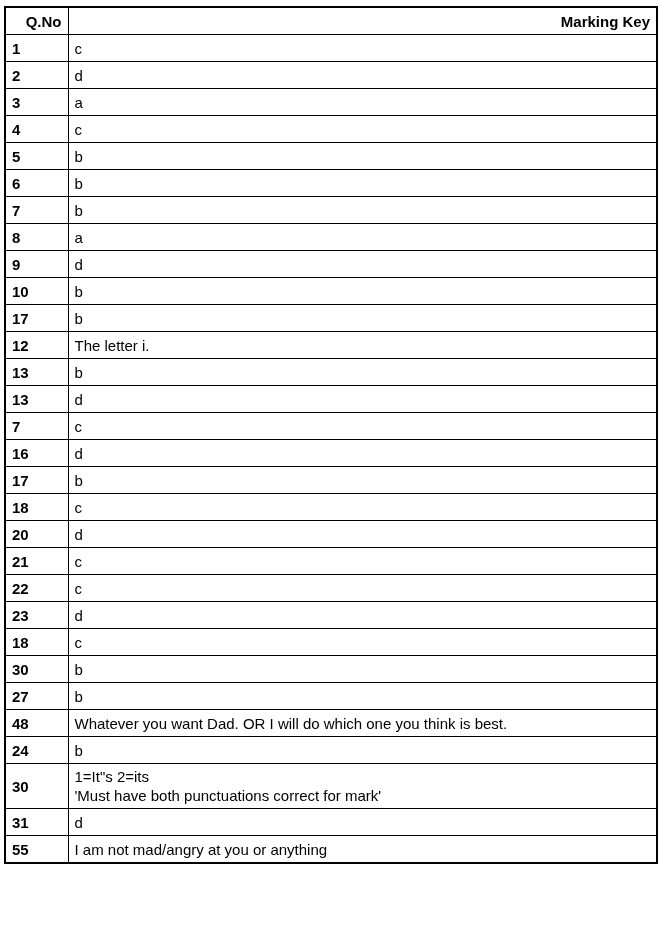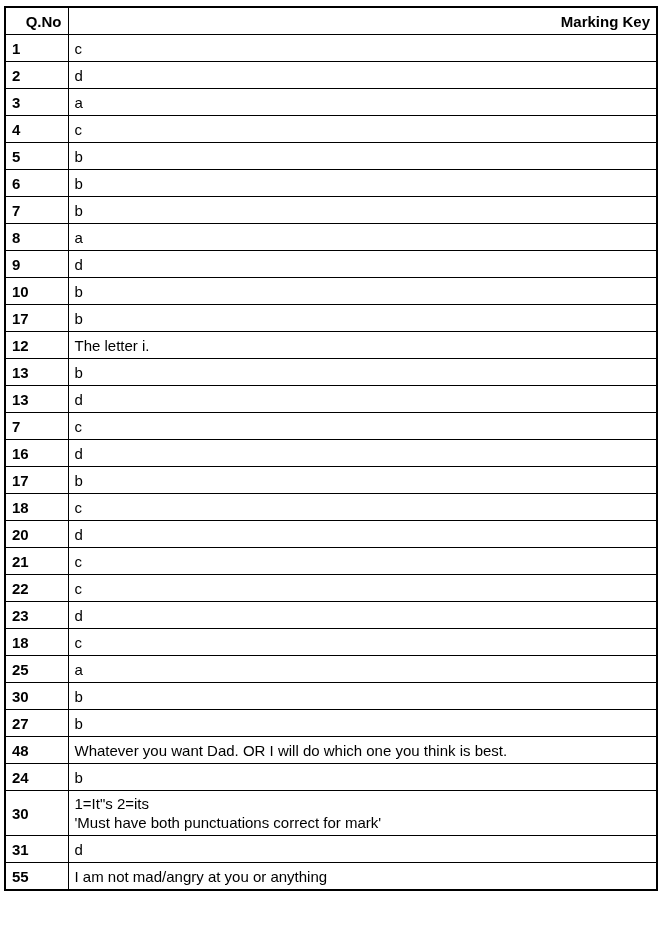--- a/index.html
+++ b/index.html
@@ -153,24 +153,20 @@
         </tr>
         <tr>
           <td class="qno-cell"><span>23</span></td>
           <td class="key-cell">d</td>
         </tr>
         <tr>
           <td class="qno-cell"><span>18</span></td>
           <td class="key-cell">c</td>
         </tr>
         <tr>
-          <td class="qno-cell"><span>25</span></td>
-          <td class="key-cell">a</td>
-        </tr>
-        <tr>
           <td class="qno-cell"><span>30</span></td>
           <td class="key-cell">b</td>
         </tr>
         <tr>
           <td class="qno-cell"><span>27</span></td>
           <td class="key-cell">b</td>
         </tr>
         <tr>
           <td class="qno-cell"><span class="underlined">48</span></td>
           <td class="key-cell">Whatever you want Dad. OR I will do which one you think is best.</td>

